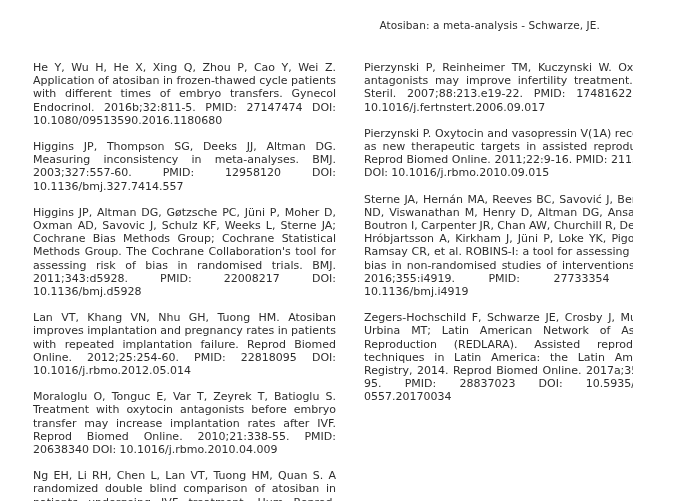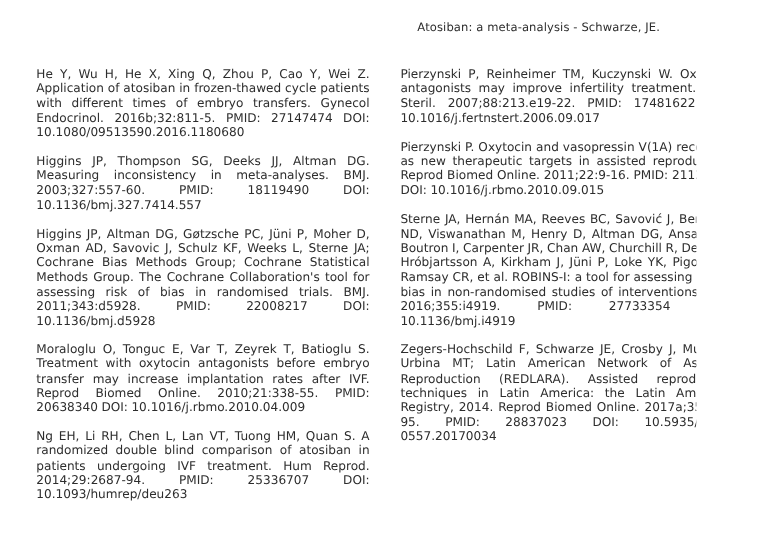--- a/index.html
+++ b/index.html
@@ -54,22 +54,23 @@
 <body>
 
 <div class="page">
 
   <div class="running-header">Atosiban: a meta-analysis - Schwarze, JE.</div>
 
   <div class="columns">
 
     <div class="column">
       <p class="reference">He Y, Wu H, He X, Xing Q, Zhou P, Cao Y, Wei Z. Application of atosiban in frozen-thawed cycle patients with different times of embryo transfers. Gynecol Endocrinol. 2016b;32:811-5. PMID: 27147474 DOI: 10.1080/09513590.2016.1180680</p>
-      <p class="reference">Higgins JP, Thompson SG, Deeks JJ, Altman DG. Measuring inconsistency in meta-analyses. BMJ. 2003;327:557-60. PMID: 18119490 DOI: 10.1136/bmj.327.7414.557</p>
+      <p class="reference">Higgins JP, Thompson SG, Deeks JJ, Altman DG. Measuring inconsistency in meta-analyses. BMJ. 2003;327:557-60. PMID: 12958120 DOI: 10.1136/bmj.327.7414.557</p>
       <p class="reference">Higgins JP, Altman DG, Gøtzsche PC, Jüni P, Moher D, Oxman AD, Savovic J, Schulz KF, Weeks L, Sterne JA; Cochrane Bias Methods Group; Cochrane Statistical Methods Group. The Cochrane Collaboration's tool for assessing risk of bias in randomised trials. BMJ. 2011;343:d5928. PMID: 22008217 DOI: 10.1136/bmj.d5928</p>
+      <p class="reference">Lan VT, Khang VN, Nhu GH, Tuong HM. Atosiban improves implantation and pregnancy rates in patients with repeated implantation failure. Reprod Biomed Online. 2012;25:254-60. PMID: 22818095 DOI: 10.1016/j.rbmo.2012.05.014</p>
       <p class="reference">Moraloglu O, Tonguc E, Var T, Zeyrek T, Batioglu S. Treatment with oxytocin antagonists before embryo transfer may increase implantation rates after IVF. Reprod Biomed Online. 2010;21:338-55. PMID: 20638340 DOI: 10.1016/j.rbmo.2010.04.009</p>
       <p class="reference">Ng EH, Li RH, Chen L, Lan VT, Tuong HM, Quan S. A randomized double blind comparison of atosiban in patients undergoing IVF treatment. Hum Reprod. 2014;29:2687-94. PMID: 25336707 DOI: 10.1093/humrep/deu263</p>
     </div>
 
     <div class="column">
       <p class="reference">Pierzynski P, Reinheimer TM, Kuczynski W. Oxytocin antagonists may improve infertility treatment. Fertil Steril. 2007;88:213.e19-22. PMID: 17481622 DOI: 10.1016/j.fertnstert.2006.09.017</p>
       <p class="reference">Pierzynski P. Oxytocin and vasopressin V(1A) receptors as new therapeutic targets in assisted reproduction. Reprod Biomed Online. 2011;22:9-16. PMID: 21130036 DOI: 10.1016/j.rbmo.2010.09.015</p>
       <p class="reference">Sterne JA, Hernán MA, Reeves BC, Savović J, Berkman ND, Viswanathan M, Henry D, Altman DG, Ansari MT, Boutron I, Carpenter JR, Chan AW, Churchill R, Deeks JJ, Hróbjartsson A, Kirkham J, Jüni P, Loke YK, Pigott TD, Ramsay CR, et al. ROBINS-I: a tool for assessing risk of bias in non-randomised studies of interventions. BMJ. 2016;355:i4919. PMID: 27733354 DOI: 10.1136/bmj.i4919</p>
       <p class="reference">Zegers-Hochschild F, Schwarze JE, Crosby J, Musri C, Urbina MT; Latin American Network of Assisted Reproduction (REDLARA). Assisted reproduction techniques in Latin America: the Latin American Registry, 2014. Reprod Biomed Online. 2017a;35:287-95. PMID: 28837023 DOI: 10.5935/1518-0557.20170034</p>
     </div>

